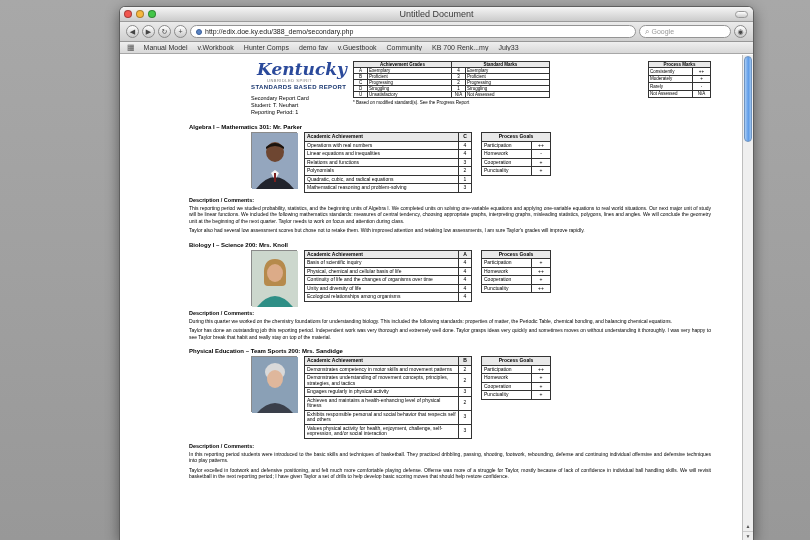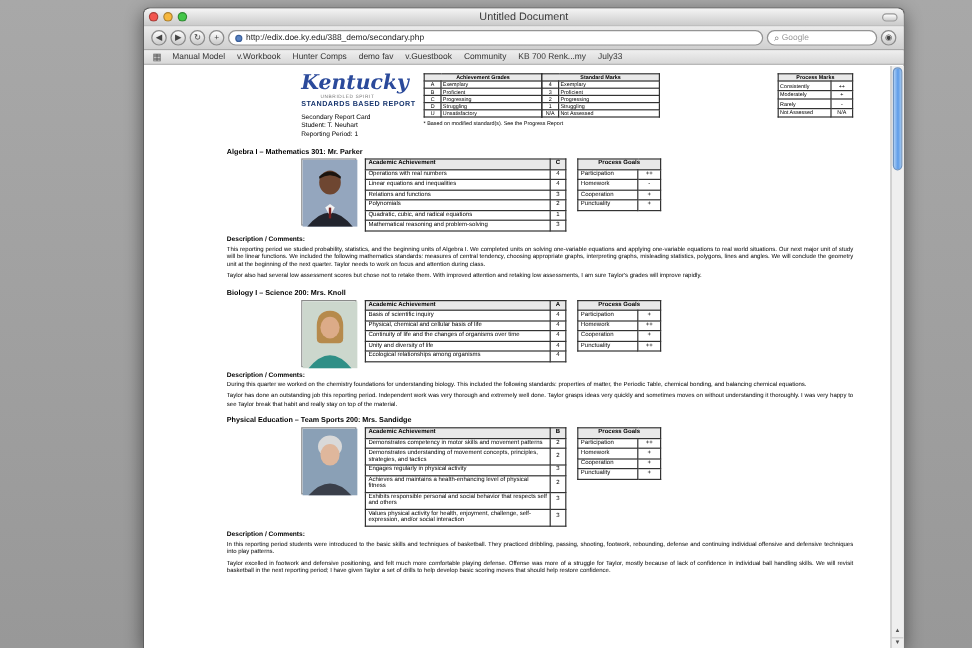--- a/index.html
+++ b/index.html
@@ -63,21 +63,21 @@
   .scrollbar { position:absolute; right:0; top:0; bottom:0; width:11px; background:#efefef; border-left:1px solid #bdbdbd; }
   .thumb { position:absolute; top:1px; left:1px; width:8px; height:86px; border-radius:5px;
            background:linear-gradient(90deg,#aacdf5,#5d9be8 55%,#9ec5ef); border:1px solid #6e93c0; }
   .sb-btn { position:absolute; left:0; width:10px; height:9px; font-size:5px; line-height:9px; text-align:center; color:#555; }
   .sb-btn.up{ bottom:9px; } .sb-btn.down{ bottom:0; border-top:1px solid #ccc; }
   
   .doc { position:absolute; left:0; right:12px; top:0; bottom:0; padding:5px 30px 0 69px; color:#000; }
   .rheader { display:flex; align-items:flex-start; }
   .logo-block { margin-left:62px; width:102px; flex:0 0 auto; }
   .brand { font-family:"DejaVu Serif", serif; font-style:italic; font-weight:bold;
-           font-size:17px; line-height:18px; color:#2b4a9b; }
+           font-size:17px; line-height:18px; color:#2b4a9b;text-align:center; }
   .tagline { font-size:4px; letter-spacing:.5px; color:#777; margin:0 0 1px 16px; }
   .logo-title { font-size:6px; font-weight:bold; letter-spacing:.4px; color:#17356e; }
   .student-lines { margin-top:5px; font-size:5.5px; line-height:7px; color:#000; }
   .legend { flex:1; margin-top:1px; }
   .legend-row { display:flex; }
   table { border-collapse:collapse; }
   .lg th, .lg td { border:1px solid #333; font-size:4.5px; line-height:5px; padding:0 1px; height:6px; }
   .lg th { background:#e9e9e9; font-weight:bold; text-align:center; }
   .lg .k { width:14px; text-align:center; }
   .lg .v { width:84px; text-align:left; }

